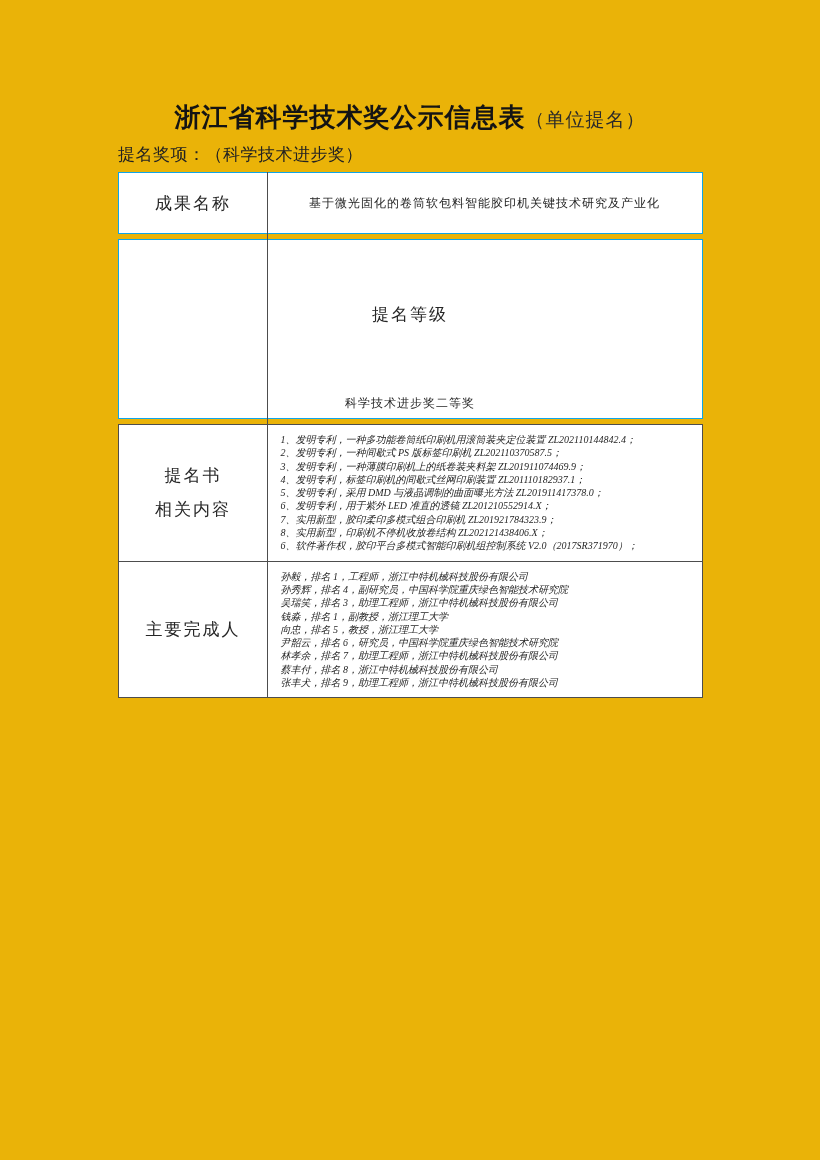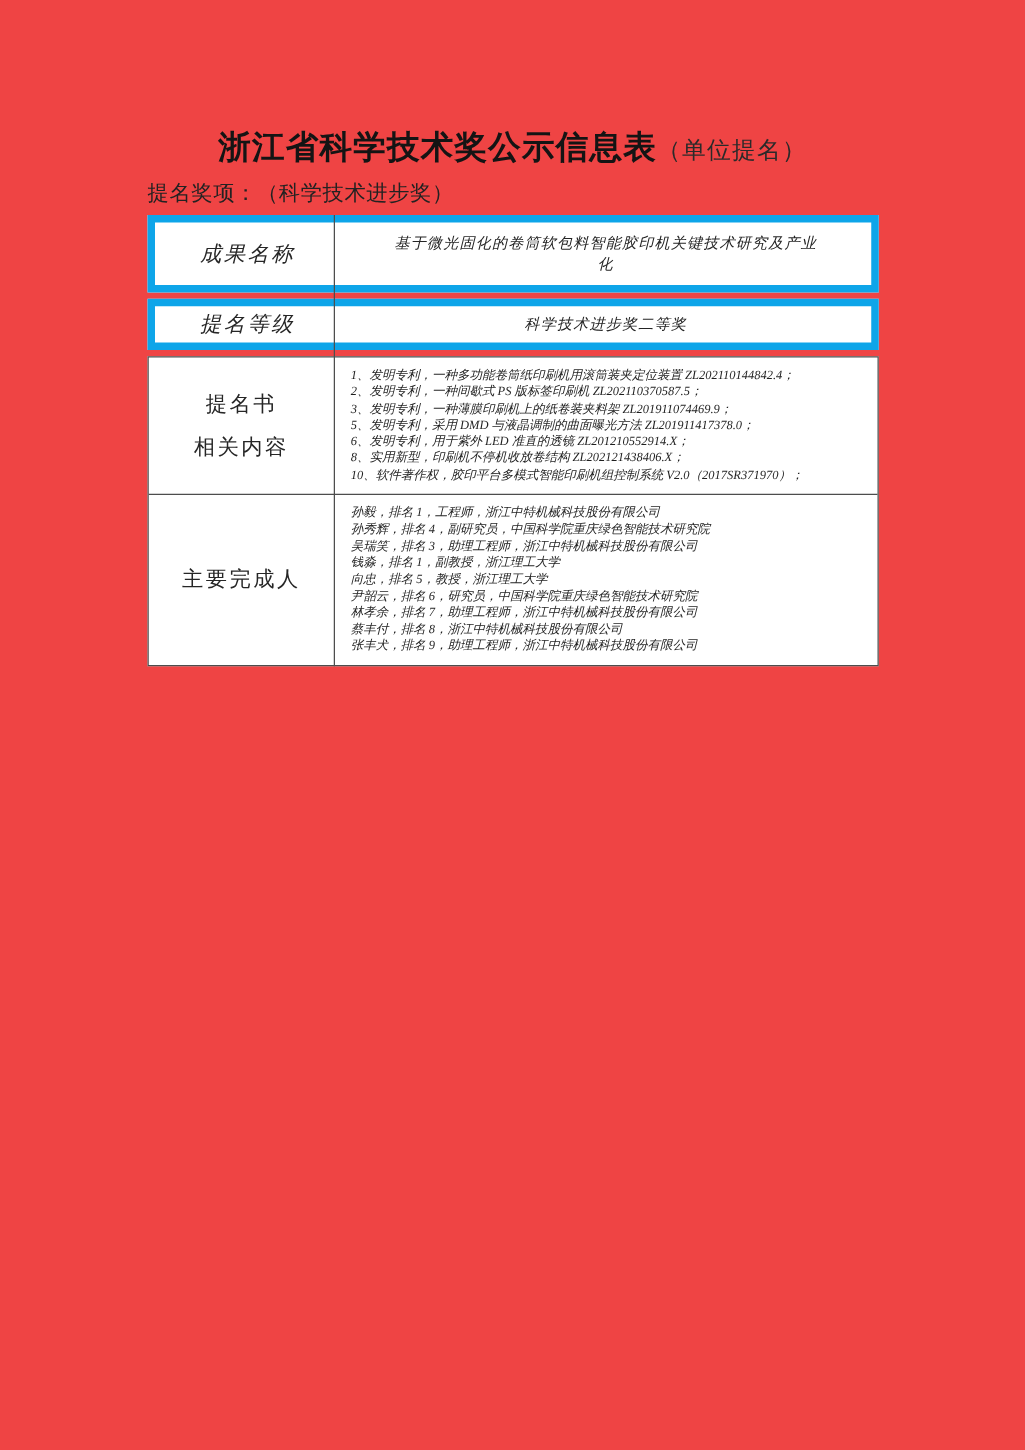--- a/index.html
+++ b/index.html
@@ -1,20 +1,20 @@
 <!DOCTYPE html>
 <html><head>
 <meta charset="utf-8">
 <style>
   html, body { margin: 0; padding: 0; background: #ffffff; }
   .page {
     position: relative;
     width: 820px;
     height: 1160px;
-    background: #ef4444;
+    background: #eab308;
     color: #1f1f1f;
     font-family: "Liberation Serif", "DejaVu Serif", serif;
     overflow: hidden;
   }
   .doc-title {
     padding-top: 100px;
     text-align: center;
     white-space: nowrap;
   }
   .t-main {
@@ -45,25 +45,24 @@
   .vline {
     position: absolute;
     left: 149px;
     top: 0;
     bottom: 0;
     width: 1px;
     background: #4d4d4d;
     z-index: 2;
   }
   .box {
-    border: 6px solid #0ea5e9;
+    border: 1px solid #0ea5e9;
     display: flex;
     box-sizing: border-box;
     background: #ffffff;
-    font-style: italic;
   }
   .gap-above { margin-top: 5px; }
   .label-cell {
     flex: 0 0 149px;
     display: flex;
     flex-direction: column;
     align-items: center;
     justify-content: center;
     font-size: 17px;
     letter-spacing: 2px;
@@ -78,21 +77,21 @@
     align-items: center;
     justify-content: center;
     text-align: center;
     font-size: 12px;
     letter-spacing: 1px;
     color: #242424;
     padding: 6px 40px;
     box-sizing: border-box;
   }
   .row-1 { min-height: 62px; }
-  .row-2 { min-height: 38px; }
+  .row-2 { min-height: 38px; flex-direction: column; }
   .stack {
     border: 1px solid #4d4d4d;
     box-sizing: border-box;
     background: #ffffff;
   }
   .subrow { display: flex; }
   .subrow + .subrow { border-top: 1px solid #4d4d4d; }
   .list-cell {
     flex: 1 1 auto;
     padding: 8px 8px 8px 13px;
@@ -133,24 +132,26 @@
 
       <div class="subrow">
         <div class="label-cell">
           <div class="lbl-line">提名书</div>
           <div class="lbl-line">相关内容</div>
         </div>
         <div class="list-cell">
             <div class="entry">1、发明专利，一种多功能卷筒纸印刷机用滚筒装夹定位装置 ZL202110144842.4；</div>
             <div class="entry">2、发明专利，一种间歇式 PS 版标签印刷机 ZL202110370587.5；</div>
             <div class="entry">3、发明专利，一种薄膜印刷机上的纸卷装夹料架 ZL201911074469.9；</div>
+            <div class="entry">4、发明专利，标签印刷机的间歇式丝网印刷装置 ZL201110182937.1；</div>
             <div class="entry">5、发明专利，采用 DMD 与液晶调制的曲面曝光方法 ZL201911417378.0；</div>
             <div class="entry">6、发明专利，用于紫外 LED 准直的透镜 ZL201210552914.X；</div>
+            <div class="entry">7、实用新型，胶印柔印多模式组合印刷机 ZL201921784323.9；</div>
             <div class="entry">8、实用新型，印刷机不停机收放卷结构 ZL202121438406.X；</div>
-            <div class="entry">10、软件著作权，胶印平台多模式智能印刷机组控制系统 V2.0（2017SR371970）；</div>
+            <div class="entry">6、软件著作权，胶印平台多模式智能印刷机组控制系统 V2.0（2017SR371970）；</div>
           </div>
       </div>
 
       <div class="subrow">
         <div class="label-cell">主要完成人</div>
         <div class="list-cell">
             <div class="entry">孙毅，排名 1，工程师，浙江中特机械科技股份有限公司</div>
             <div class="entry">孙秀辉，排名 4，副研究员，中国科学院重庆绿色智能技术研究院</div>
             <div class="entry">吴瑞笑，排名 3，助理工程师，浙江中特机械科技股份有限公司</div>
             <div class="entry">钱淼，排名 1，副教授，浙江理工大学</div>

